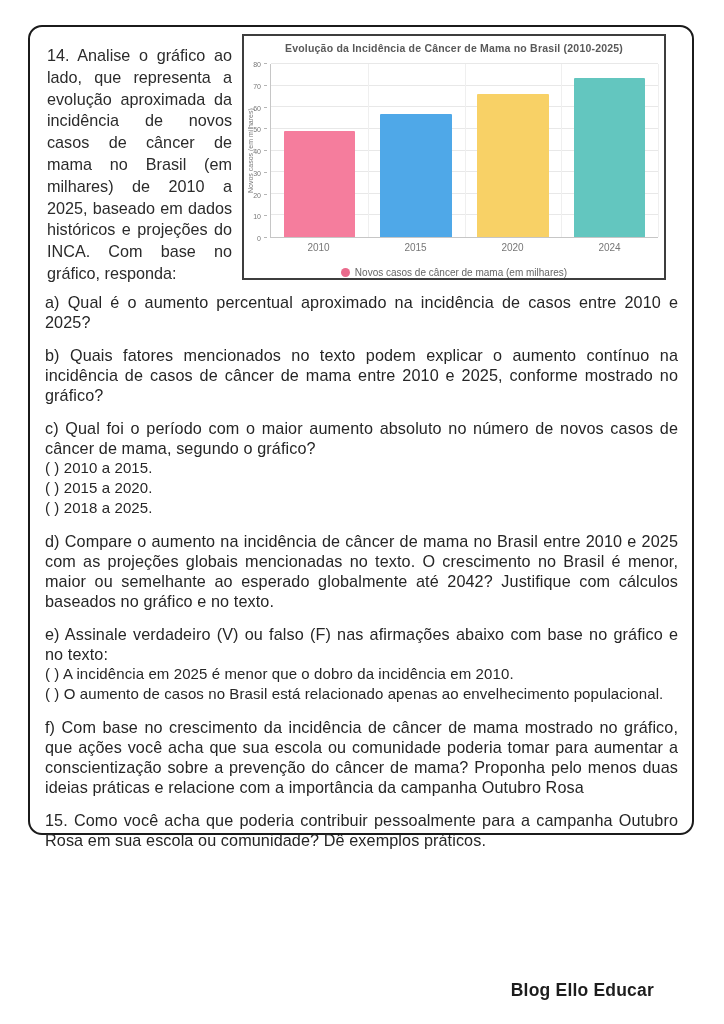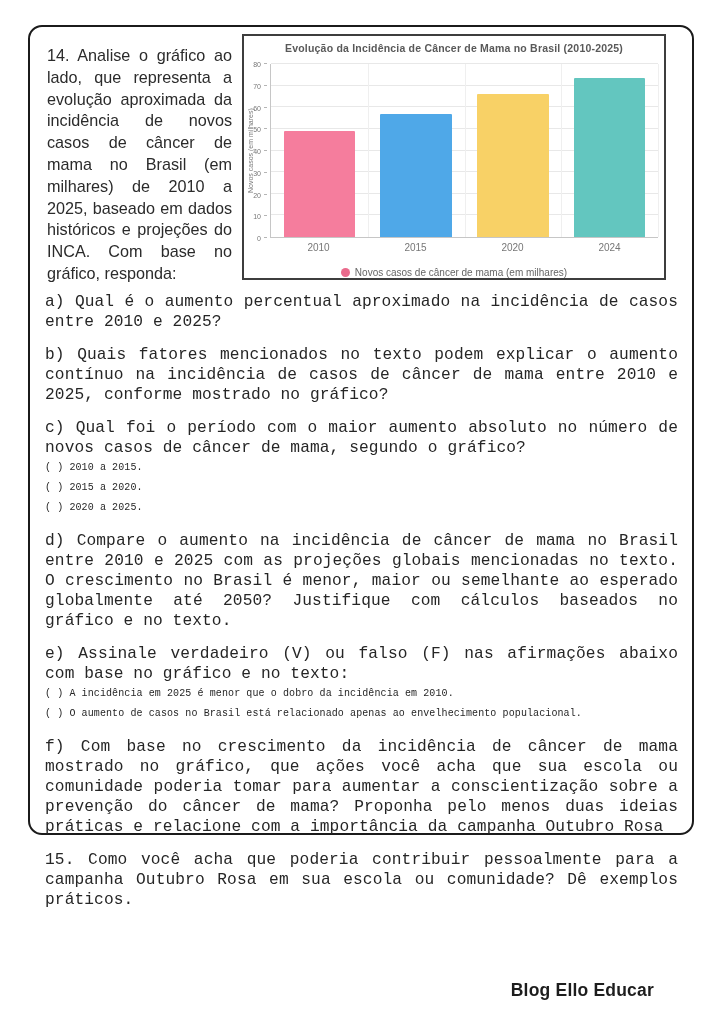--- a/index.html
+++ b/index.html
@@ -53,24 +53,24 @@
   .bar-slot { flex:1; height:100%; display:flex; align-items:flex-end; justify-content:center; }
   .bar { width:74%; border-radius:1px 1px 0 0; }
   .x-labels { position:absolute; left:26px; top:206px; width:388px; display:flex; }
   .x-label { flex:1; text-align:center; font-size:10px; color:#777; }
   .x-axis-label { position:absolute; left:26px; top:219px; width:388px; text-align:center; font-size:8px; color:#777; }
   .legend { position:absolute; left:0; right:0; top:231px; display:flex; align-items:center; justify-content:center; gap:5px; }
   .legend-dot { width:9px; height:9px; border-radius:50%; }
   .legend-label { font-size:10px; color:#666; }
 
   
-  .questions { padding:7px 2px 0 1px;font-family:Liberation Mono, monospace; }
+  .questions { padding:7px 2px 0 1px; }
   .q-block { margin-bottom:13px; }
   .q-text { font-size:16.2px; line-height:20px; text-align:justify; color:#262626; letter-spacing:.1px; }
-  .q-line { font-size:10px; line-height:20px; color:#262626; letter-spacing:.1px; text-align:justify; }
+  .q-line { font-size:15px; line-height:20px; color:#262626; letter-spacing:.1px; text-align:justify; }
 
   
   .footer-brand {
     position:absolute; right:58px; bottom:23px; z-index:2;
     background:#fff; padding:0 12px;
     font-size:17.5px; font-weight:bold; color:#1d1d1d; letter-spacing:.2px;
   }
 </style>
 </head>
 <body>
@@ -151,24 +151,24 @@
       </div>
 
       <div class="questions">
         <p class="q-text q-block">a) Qual é o aumento percentual aproximado na incidência de casos entre 2010 e 2025?</p>
         <p class="q-text q-block">b) Quais fatores mencionados no texto podem explicar o aumento contínuo na incidência de casos de câncer de mama entre 2010 e 2025, conforme mostrado no gráfico?</p>
 
         <div class="q-block">
           <p class="q-text">c) Qual foi o período com o maior aumento absoluto no número de novos casos de câncer de mama, segundo o gráfico?</p>
           <p class="q-line">( ) 2010 a 2015.</p>
           <p class="q-line">( ) 2015 a 2020.</p>
-          <p class="q-line">( ) 2020 a 2025.</p>
+          <p class="q-line">( ) 2018 a 2025.</p>
         </div>
 
-        <p class="q-text q-block">d) Compare o aumento na incidência de câncer de mama no Brasil entre 2010 e 2025 com as projeções globais mencionadas no texto. O crescimento no Brasil é menor, maior ou semelhante ao esperado globalmente até 2050? Justifique com cálculos baseados no gráfico e no texto.</p>
+        <p class="q-text q-block">d) Compare o aumento na incidência de câncer de mama no Brasil entre 2010 e 2025 com as projeções globais mencionadas no texto. O crescimento no Brasil é menor, maior ou semelhante ao esperado globalmente até 2042? Justifique com cálculos baseados no gráfico e no texto.</p>
 
         <div class="q-block">
           <p class="q-text">e) Assinale verdadeiro (V) ou falso (F) nas afirmações abaixo com base no gráfico e no texto:</p>
           <p class="q-line">( ) A incidência em 2025 é menor que o dobro da incidência em 2010.</p>
           <p class="q-line">( ) O aumento de casos no Brasil está relacionado apenas ao envelhecimento populacional.</p>
         </div>
 
         <p class="q-text q-block">f) Com base no crescimento da incidência de câncer de mama mostrado no gráfico, que ações você acha que sua escola ou comunidade poderia tomar para aumentar a conscientização sobre a prevenção do câncer de mama? Proponha pelo menos duas ideias práticas e relacione com a importância da campanha Outubro Rosa</p>
         <p class="q-text q-block">15. Como você acha que poderia contribuir pessoalmente para a campanha Outubro Rosa em sua escola ou comunidade? Dê exemplos práticos.</p>
       </div>

